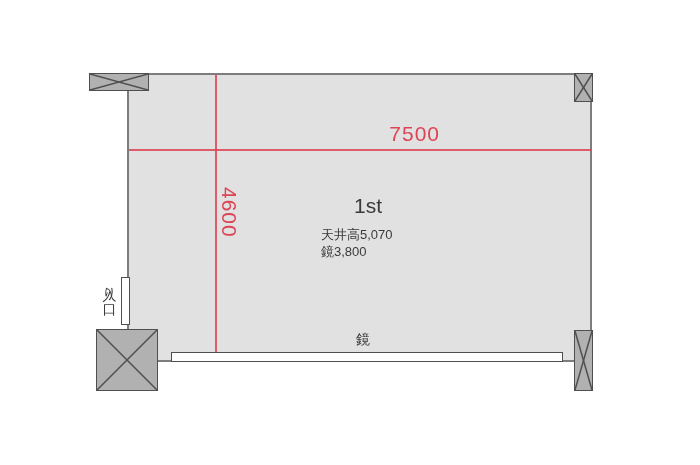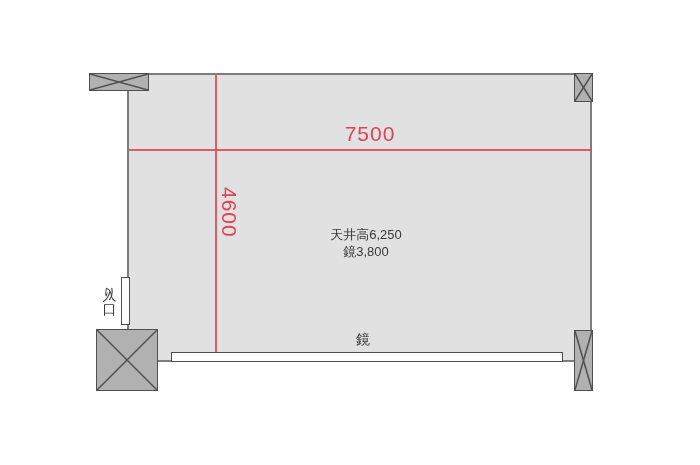--- a/index.html
+++ b/index.html
@@ -28,41 +28,41 @@
   .dim-line { position: absolute; background: var(--dimension-red, #dd4455); opacity: 0.85; }
   .dim-line.h { left: 129px; top: 149px; width: 462px; height: 2px; }
   .dim-line.v { left: 215px; top: 75px;  width: 2px;  height: 278px; }
   
   .dim-label {
     position: absolute;
     color: var(--dimension-red, #dd4455);
     font-size: 21px;
     letter-spacing: 1px;
   }
-  .dim-label.width { left: 300px; top: 122px; width: 140px; text-align: center; }
+  .dim-label.width { left: 300px; top: 122px; width: 140px; text-align: right; }
   .dim-label.depth {
     left: 217px; top: 187px;
     writing-mode: vertical-rl;
     text-orientation: mixed;
   }
   
   .room-name {
     position: absolute;
     left: 320px; top: 194px; width: 96px;
     text-align: center;
     font-size: 21px;
     color: var(--text-dark, #3a3a3a);
   }
   .specs {
     position: absolute;
     left: 321px; top: 226px; width: 90px;
     font-size: 13px;
     color: var(--text-dark, #3a3a3a);
   }
-  .spec-row { display: flex; justify-content: center; line-height: 17px; }
+  .spec-row { display: flex; justify-content: flex-start; line-height: 17px; }
   
   .entrance-label {
     position: absolute;
     left: 101px; top: 276px; height: 54px;
     writing-mode: vertical-rl;
     text-orientation: upright;
     font-size: 14px;
     letter-spacing: 1px;
     color: var(--text-dark, #3a3a3a);
   }
@@ -106,24 +106,25 @@
 
 <div class="canvas">
 
   <div class="room"></div>
 
   <div class="dim-line h"></div>
   <div class="dim-line v"></div>
   <div class="dim-label width">7500</div>
   <div class="dim-label depth">4600</div>
 
+  <div class="room-name">1st</div>
   <div class="specs">
     <div class="spec-row">
       <span>天井高</span>
-      <span>6,250</span>
+      <span>5,070</span>
     </div>
     <div class="spec-row">
       <span>鏡</span>
       <span>3,800</span>
     </div>
   </div>
 
   <div class="entrance-label">入り口</div>
   <div class="door"></div>
 

